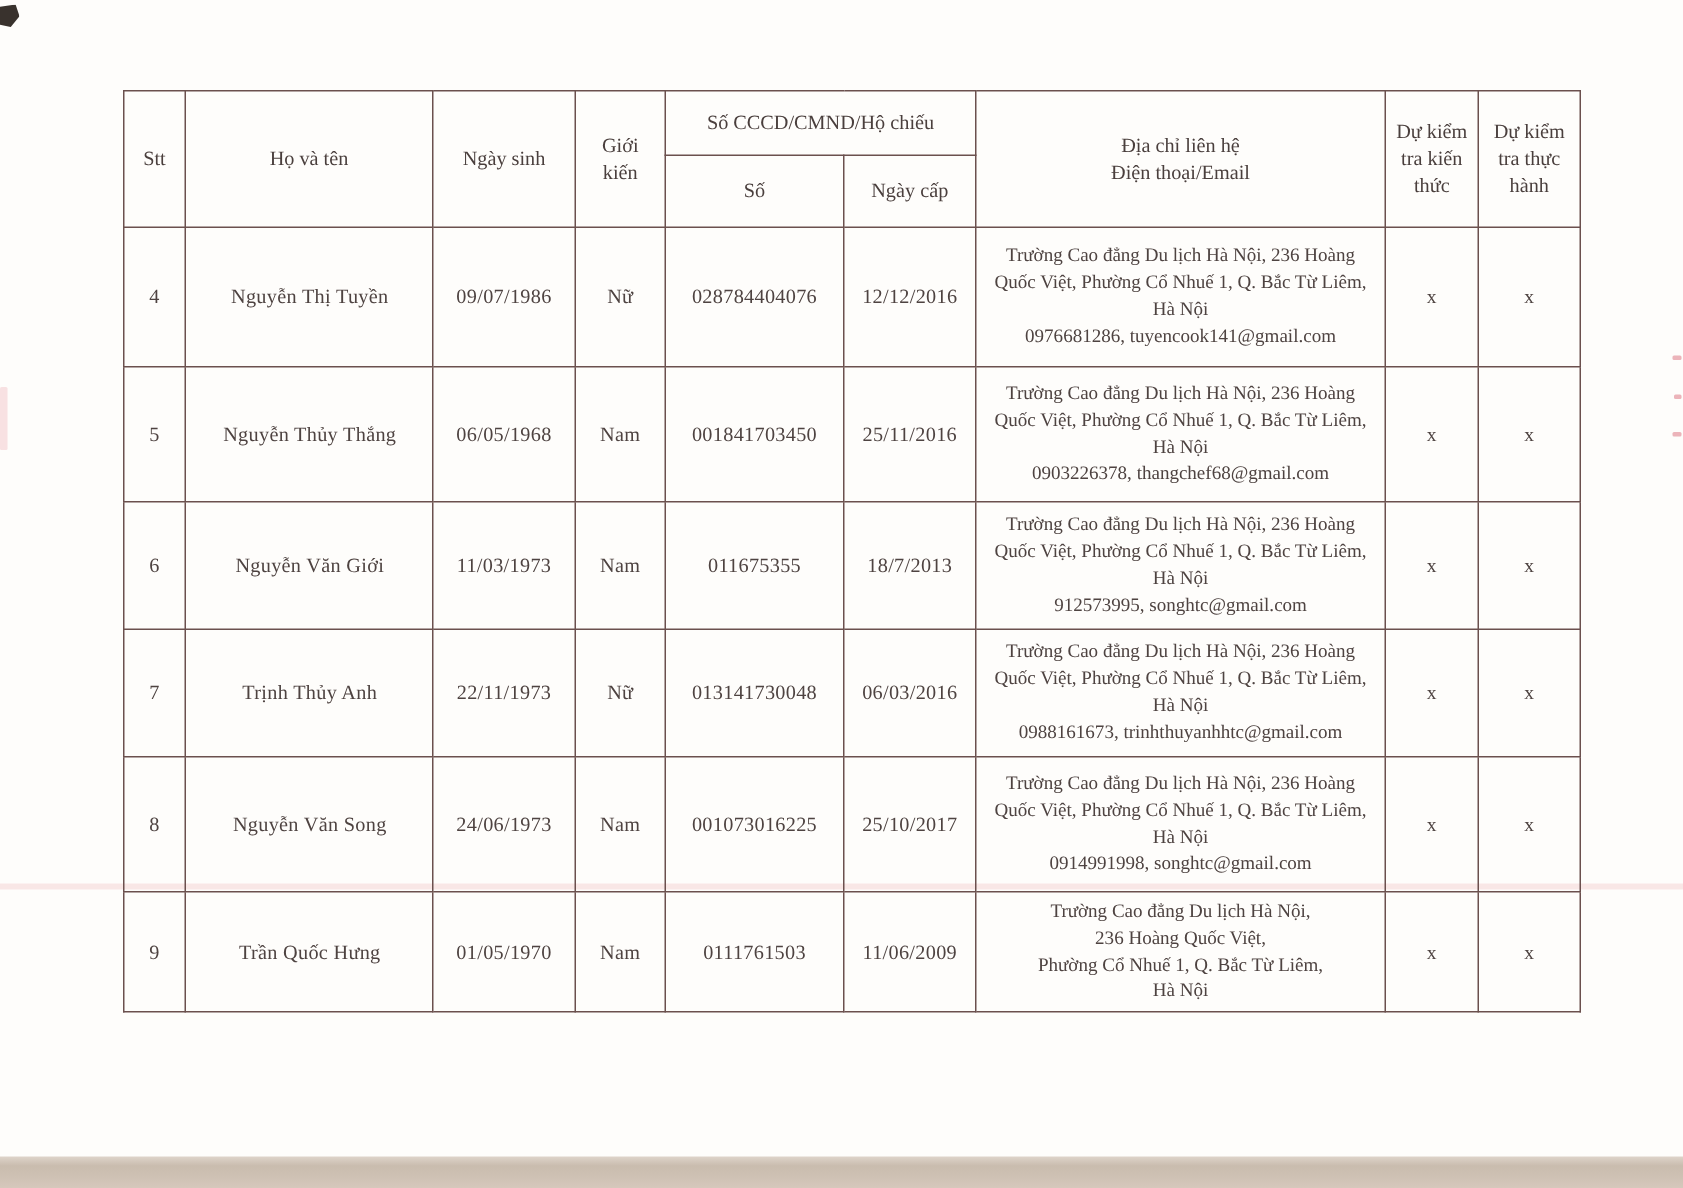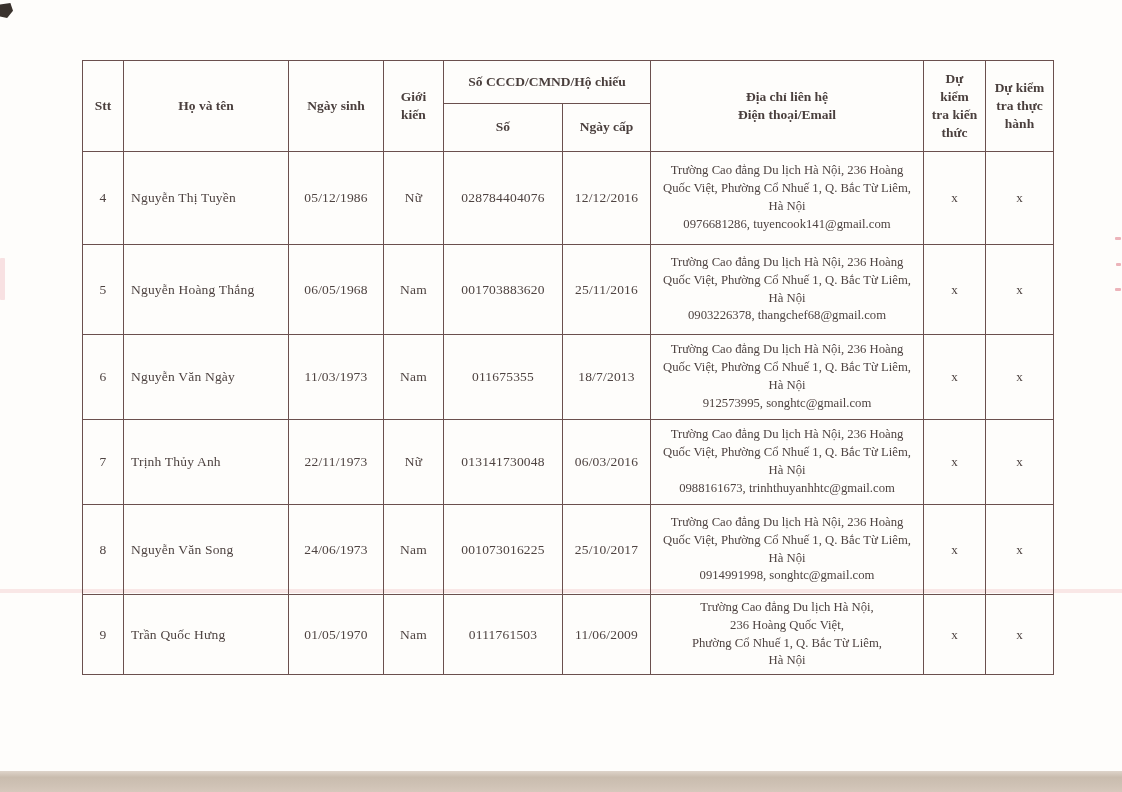--- a/index.html
+++ b/index.html
@@ -34,31 +34,31 @@
   
   table.roster{
     position:absolute;left:82px;top:60px;width:971px;
     border-collapse:collapse;table-layout:fixed;
   }
   .roster th,.roster td{
     border:1px solid #6b504e;
     text-align:center;vertical-align:middle;
     padding:2px 6px;
   }
-  .roster th{font-weight:bold;font-size:13.5px;line-height:1.35;color:#4a3f3d}
+  .roster th{font-weight:normal;font-size:13.5px;line-height:1.35;color:#4a3f3d}
   .roster td{font-size:13.5px;letter-spacing:.2px}
   .roster thead tr.h-top th{height:38px}
   .roster thead tr.h-sub th{height:43px}
   .roster tbody tr.r0{height:93px}
   .roster tbody tr.r1{height:90px}
   .roster tbody tr.r2{height:85px}
   .roster tbody tr.r3{height:85px}
   .roster tbody tr.r4{height:90px}
   .roster tbody tr.r5{height:80px}
-  td.name{text-align:left;padding-left:7px}
+  td.name{text-align:center;padding-left:7px}
   td.addr{font-size:12.7px;line-height:1.4;letter-spacing:0;padding:3px 5px}
   .addr-line{white-space:pre-line}
   .addr-line:empty{display:none}
   td.mark{font-size:13px}
 </style>
 </head>
 <body>
 
 <div class="page">
 
@@ -98,48 +98,48 @@
       </tr>
       <tr class="h-sub">
         <th>Số</th>
         <th>Ngày cấp</th>
       </tr>
     </thead>
     <tbody>
       <tr class="r0">
         <td>4</td>
         <td class="name">Nguyễn Thị Tuyền</td>
-        <td>05/12/1986</td>
+        <td>09/07/1986</td>
         <td>Nữ</td>
         <td>028784404076</td>
         <td>12/12/2016</td>
         <td class="addr">
           <div class="addr-line">Trường Cao đẳng Du lịch Hà Nội, 236 Hoàng Quốc Việt, Phường Cổ Nhuế 1, Q. Bắc Từ Liêm, Hà Nội</div>
           <div class="addr-line">0976681286, tuyencook141@gmail.com</div>
         </td>
         <td class="mark">x</td>
         <td class="mark">x</td>
       </tr>
       <tr class="r1">
         <td>5</td>
-        <td class="name">Nguyễn Hoàng Thắng</td>
+        <td class="name">Nguyễn Thủy Thắng</td>
         <td>06/05/1968</td>
         <td>Nam</td>
-        <td>001703883620</td>
+        <td>001841703450</td>
         <td>25/11/2016</td>
         <td class="addr">
           <div class="addr-line">Trường Cao đẳng Du lịch Hà Nội, 236 Hoàng Quốc Việt, Phường Cổ Nhuế 1, Q. Bắc Từ Liêm, Hà Nội</div>
           <div class="addr-line">0903226378, thangchef68@gmail.com</div>
         </td>
         <td class="mark">x</td>
         <td class="mark">x</td>
       </tr>
       <tr class="r2">
         <td>6</td>
-        <td class="name">Nguyễn Văn Ngày</td>
+        <td class="name">Nguyễn Văn Giới</td>
         <td>11/03/1973</td>
         <td>Nam</td>
         <td>011675355</td>
         <td>18/7/2013</td>
         <td class="addr">
           <div class="addr-line">Trường Cao đẳng Du lịch Hà Nội, 236 Hoàng Quốc Việt, Phường Cổ Nhuế 1, Q. Bắc Từ Liêm, Hà Nội</div>
           <div class="addr-line">912573995, songhtc@gmail.com</div>
         </td>
         <td class="mark">x</td>
         <td class="mark">x</td>

